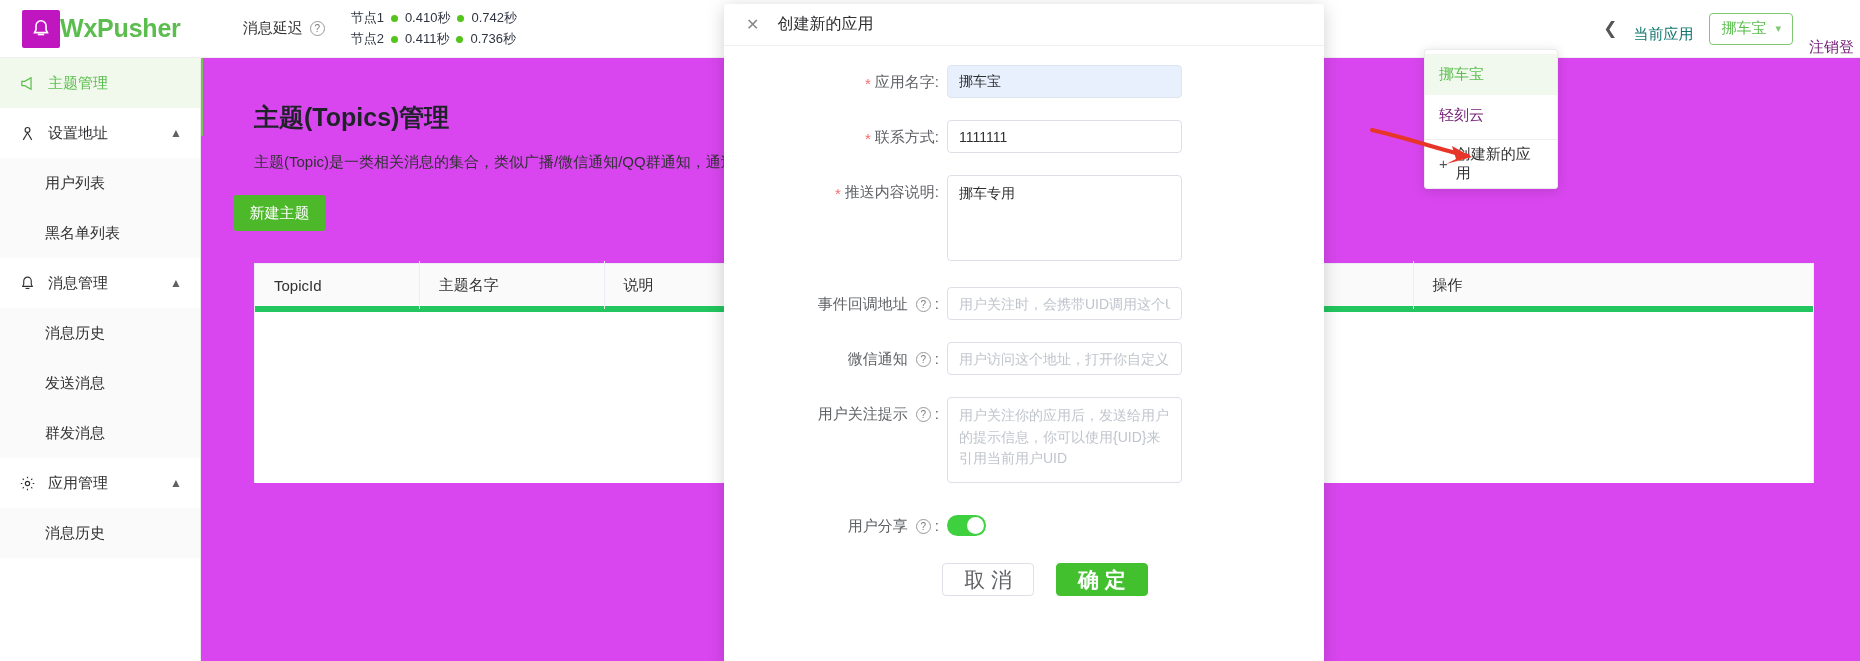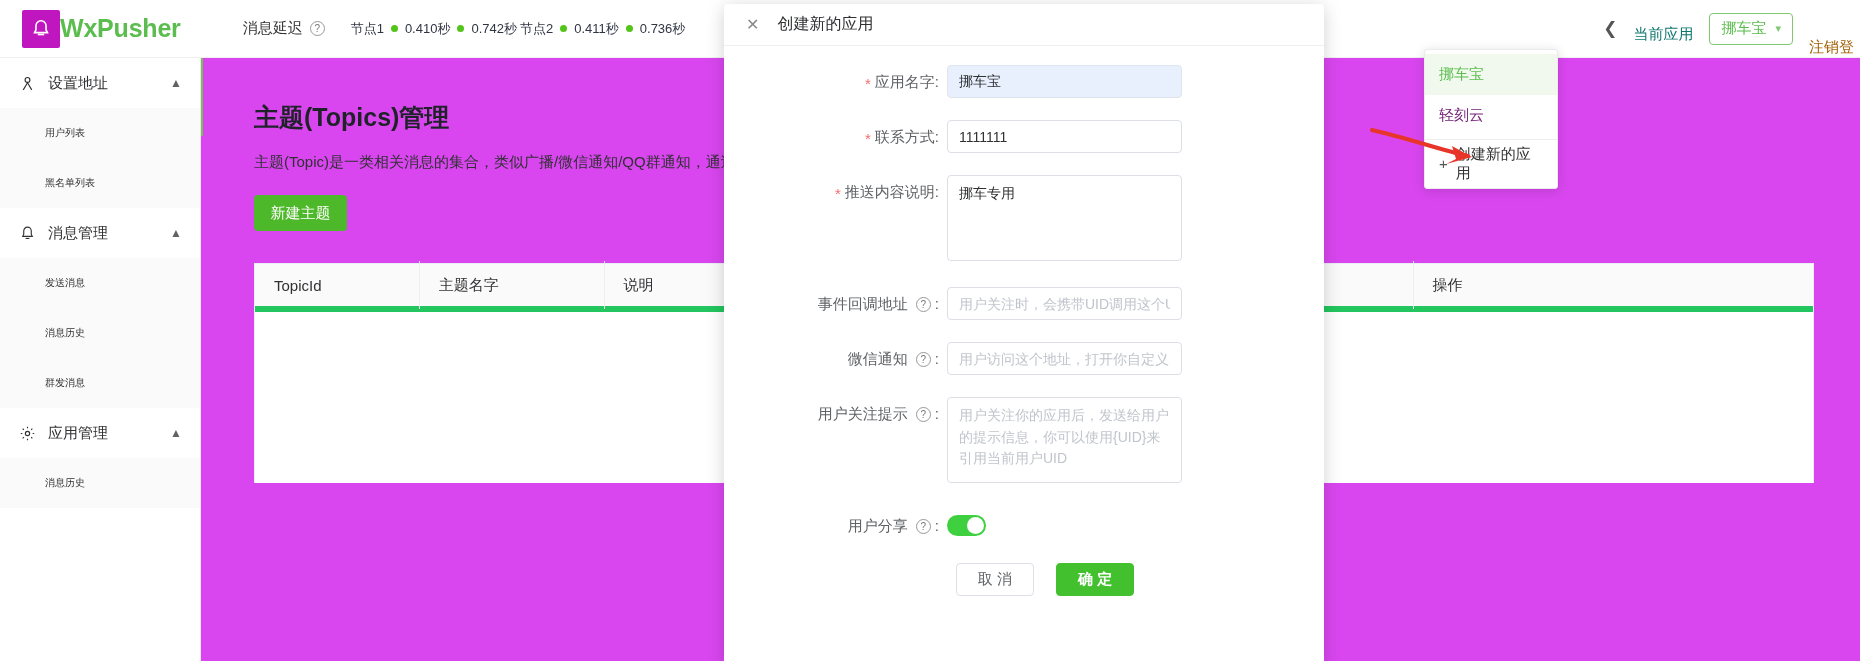--- a/index.html
+++ b/index.html
@@ -34,40 +34,40 @@
 
   .delay-label {
     margin-left:62px; font-size:15px; color:#333;
     display:flex; align-items:center; gap:7px;
   }
   .qmark {
     display:inline-flex; align-items:center; justify-content:center;
     width:15px; height:15px; border:1px solid #999; border-radius:50%;
     font-size:10px; color:#777; line-height:1;
   }
-  .delay-rows { margin-left:26px; display:flex; flex-direction:row; gap:3px; }
+  .delay-rows { margin-left:26px; display:flex; flex-direction:column; gap:3px; }
   .delay-row { display:flex; align-items:center; font-size:13px; color:#2f3542; gap:7px; white-space:nowrap; }
   .delay-node { color:#2f3542; }
   .dot { width:7px; height:7px; border-radius:50%; background:#52c41a; display:inline-block; }
 
   .topbar-right {
     margin-left:auto; display:flex; align-items:center; gap:16px;
     margin-right:6px;
   }
   .collapse-icon { color:#555; font-size:17px; cursor:pointer; }
   .cur-app-label { font-size:15px; color:#0f766e;margin-top:12px; }
   .app-select {
     border:1px solid #7ec96f; border-radius:4px;
     height:32px; padding:0 11px;
     display:flex; align-items:center; gap:9px;
     color:#5bbd4e; font-size:15px; background:#fff; cursor:pointer;
     position:relative; z-index:40;
   }
   .chev { font-size:11px; color:#7ec96f; }
-  .logout { color:#a16207; font-size:15px; cursor:pointer; white-space:nowrap;margin-top:38px; }
+  .logout { color:#701a75; font-size:15px; cursor:pointer; white-space:nowrap;margin-top:38px; }
 
   
   .app-dropdown {
     position:absolute; top:49px; left:1424px; width:134px;
     background:#fff; border:1px solid #ebebeb;
     box-shadow:0 2px 12px rgba(0,0,0,.14);
     z-index:45; border-radius:3px; padding:4px 0;
   }
   .dd-item {
     height:41px; display:flex; align-items:center;
@@ -90,21 +90,21 @@
     height:50px; display:flex; align-items:center;
     padding-left:19px; font-size:15px; color:#303133; cursor:pointer;
     gap:12px;
   }
   .nav-item.active { background:#f0f9eb; color:#5bbd4e; }
   .nav-item .arrow-up { margin-left:auto; margin-right:18px; font-size:12px; color:#606266; }
   .nav-ico { width:17px; height:17px; display:flex; align-items:center; justify-content:center; }
   .subgroup { background:#fafafa; }
   .sub-item {
     height:50px; display:flex; align-items:center;
-    padding-left:45px; font-size:10px; color:#303133; cursor:pointer;
+    padding-left:45px; font-size:15px; color:#303133; cursor:pointer;
   }
 
   
   .green-strip {
     position:absolute; left:201px; top:58px; width:2px; height:78px;
     background:#73c355; z-index:3;
   }
 
   
   .main {
@@ -112,21 +112,21 @@
     width:1659px; height:603px; background:#d946ef; overflow:hidden;
   }
   .page-title {
     margin:43px 0 0 53px; font-size:25px; color:#1f2329; font-weight:bold;
   }
   .page-sub {
     margin:19px 0 0 53px; font-size:15px; color:#303133;
     white-space:nowrap;
   }
   .btn-new {
-    margin:23px 0 0 53px; width:93px; height:36px;
+    margin:23px 0 0 32px; width:93px; height:36px;
     background:#4eb82b; color:#fff; border:none; border-radius:4px;
     font-size:15px; cursor:pointer; font-family:inherit;
   }
   .table-card {
     margin:32px 0 0 53px; width:1560px; height:220px;
     background:#fff; border:1px solid #ebeef5; border-bottom:none;
   }
   .thead {
     height:48px; background:#fafafa; display:flex; align-items:center;
     border-bottom:6px solid #22c55e; font-size:15px; color:#303133;
@@ -188,21 +188,21 @@
   .switch .knob {
     position:absolute; right:2px; top:2px; width:17px; height:17px;
     border-radius:50%; background:#fff;
   }
 
   .modal-actions {
     display:flex; justify-content:center; gap:22px; margin-top:27px;
     padding-left:42px;
   }
   .btn {
-    height:33px; padding:0 21px; border-radius:4px; font-size:15px;
+    height:33px; padding:0 21px; border-radius:4px; font-size:21px;
     cursor:pointer; font-family:inherit; border:1px solid #dcdfe6;
     background:#fff; color:#606266;
   }
   .btn.primary { background:#42c02e; border-color:#42c02e; color:#fff; font-weight:bold; }
 </style>
 </head>
 <body>
 
 <div id="app">
 
@@ -264,20 +264,28 @@
     </div>
   </div>
 
   <svg class="arrow-svg" width="112" height="40" viewBox="0 0 112 40">
     <path d="M4 2 C 40 10, 72 22, 100 28" stroke="#e8352a" stroke-width="4" fill="none" stroke-linecap="round"></path>
     <path d="M104 29 L 84 18 L 88 31 L 78 36 Z" fill="#e8352a"></path>
   </svg>
 
   <div class="sidebar">
 
+    <div class="nav-item active">
+      <span class="nav-ico">
+        <svg width="17" height="17" viewBox="0 0 24 24" fill="none" stroke="#5bbd4e" stroke-width="1.7">
+          <path d="M4 9 h4 l9-5 v16 l-9-5 H4 z"></path>
+        </svg>
+      </span>
+      <span>主题管理</span>
+    </div>
 
     <div class="nav-item">
       <span class="nav-ico">
         <svg width="17" height="17" viewBox="0 0 24 24" fill="none" stroke="#303133" stroke-width="1.6">
           <circle cx="12" cy="7" r="3.4"></circle>
           <path d="M6 21 L12 11 L18 21"></path>
         </svg>
       </span>
       <span>设置地址</span>
       <span class="arrow-up">▲</span>
@@ -296,24 +304,24 @@
         <svg width="17" height="17" viewBox="0 0 24 24" fill="none" stroke="#303133" stroke-width="1.6">
           <path d="M12 3a5.3 5.3 0 0 0-5.3 5.3V13l-1.4 3h13.4l-1.4-3V8.3A5.3 5.3 0 0 0 12 3z"></path>
           <line x1="9.3" y1="19" x2="14.7" y2="19"></line>
         </svg>
       </span>
       <span>消息管理</span>
       <span class="arrow-up">▲</span>
     </div>
     <div class="subgroup">
       <div class="sub-item">
+        <span>消息历史</span>
+      </div>
+      <div class="sub-item">
         <span>发送消息</span>
-      </div>
-      <div class="sub-item">
-        <span>消息历史</span>
       </div>
       <div class="sub-item">
         <span>群发消息</span>
       </div>
     </div>
 
     <div class="nav-item">
       <span class="nav-ico">
         <svg width="17" height="17" viewBox="0 0 24 24" fill="none" stroke="#303133" stroke-width="1.6">
           <circle cx="12" cy="12" r="3"></circle>

